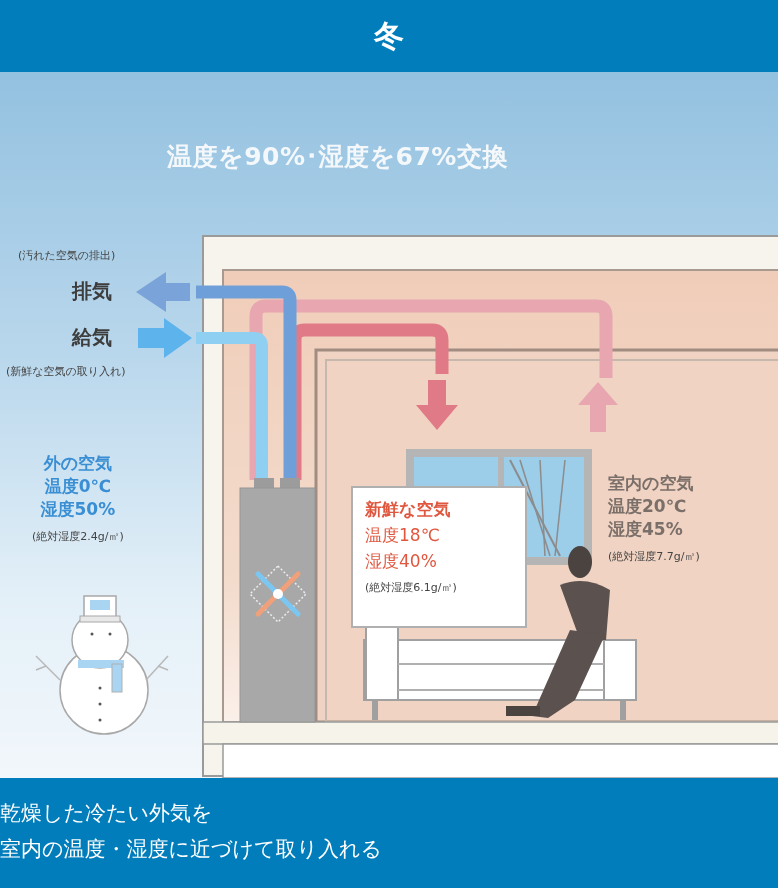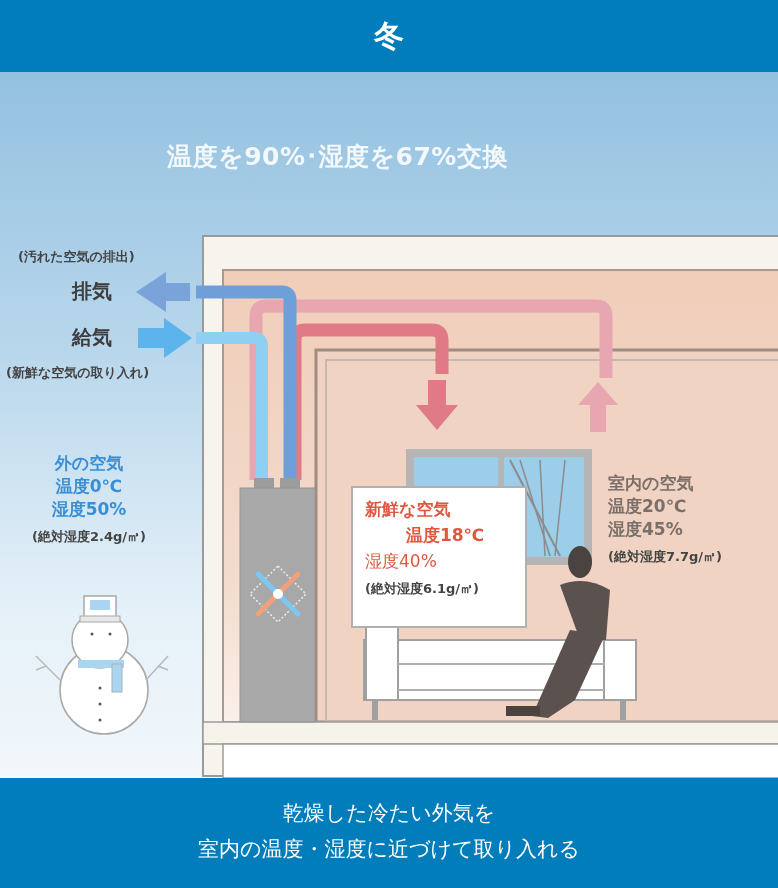--- a/index.html
+++ b/index.html
@@ -1,22 +1,22 @@
 <!DOCTYPE html>
 <html><head>
   <meta charset="utf-8">
   <style>
     html, body { margin:0; padding:0; }
     body { width:778px; height:888px; position:relative; overflow:hidden; font-family:"DejaVu Sans", sans-serif; background:#fff; }
     .header { position:absolute; left:0; top:0; width:778px; height:72px; background:#007dba; color:#fff; display:flex; align-items:center; justify-content:center; font-size:30px; font-weight:bold; }
     .scene { position:absolute; left:0; top:72px; width:778px; height:706px; background:linear-gradient(180deg,#93c1e0 0%,#b9d7ec 40%,#e4f0f8 75%,#f2f7fb 100%); overflow:hidden; }
     .efficiency { position:absolute; left:0; width:675px; top:68px; text-align:center; color:#f4f8fb; font-size:25px; font-weight:bold; letter-spacing:0.5px; }
-    .footer { position:absolute; left:0; top:778px; width:778px; height:110px; background:#007dba; color:#fff; text-align:center; font-size:21px; line-height:36px; padding-top:17px; box-sizing:border-box; }
+    .footer { position:absolute; left:0; top:778px; width:778px; height:110px; background:#007dba; color:#fff; font-size:21px; line-height:36px; padding-top:17px; box-sizing:border-box; }
     .lbl { position:absolute; font-weight:bold; white-space:nowrap; }
-    .small { font-size:13px; color:#444; font-weight:bold; }
+    .small { font-size:11px; color:#444; font-weight:normal; }
     .big { font-size:20px; color:#3d3d3d; }
     .blue { color:#3a8fd4; font-size:17px; line-height:23px; }
     .red { color:#e0573f; font-size:17px; line-height:26px; }
     .gray { color:#7b6f6a; font-size:17px; line-height:23px; }
     .fresh-box { position:absolute; left:351px; top:414px; width:176px; height:142px; background:#fff; border:2px solid #b0b0b0; box-sizing:border-box; padding:8px 0 0 12px; }
     svg { position:absolute; left:0; top:0; }
   </style>
 </head>
 <body>
 
@@ -126,21 +126,21 @@
 
   <div class="lbl blue" style="left:32px; top:380px;text-align:center;">
     <div>外の空気</div>
     <div>温度0℃</div>
     <div>湿度50%</div>
     <div class="small" style="margin-top:4px;">(絶対湿度2.4g/㎥)</div>
   </div>
 
   <div class="fresh-box" style="top:414px;">
     <div class="red" style="font-weight:bold;">新鮮な空気</div>
-    <div class="red" style="font-weight:bold;text-align:center;">温度18℃</div>
+    <div class="red" style="font-weight:normal;">温度18℃</div>
     <div class="red" style="font-weight:normal;">湿度40%</div>
     <div class="small" style="margin-top:6px;">(絶対湿度6.1g/㎥)</div>
   </div>
 
   <div class="lbl gray" style="left:608px; top:400px;">
     <div>室内の空気</div>
     <div>温度20℃</div>
     <div>湿度45%</div>
     <div class="small" style="margin-top:4px;">(絶対湿度7.7g/㎥)</div>
   </div>

